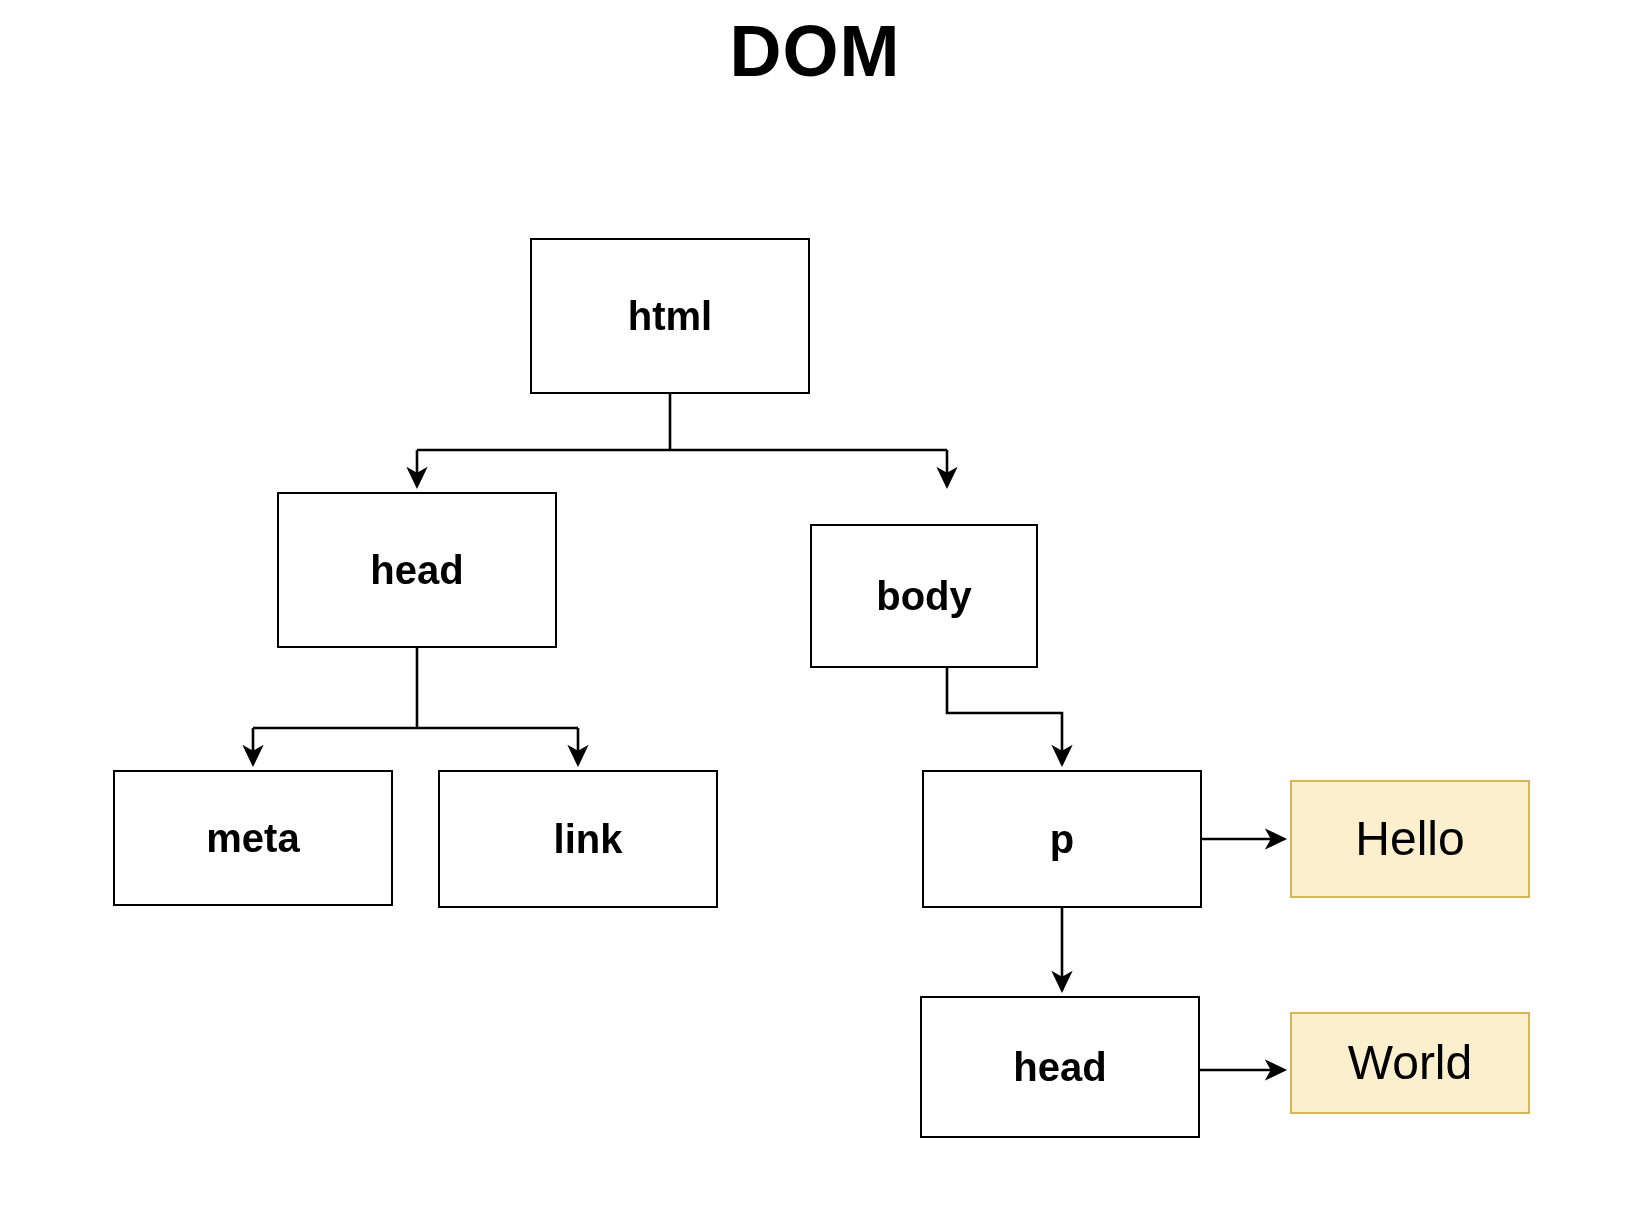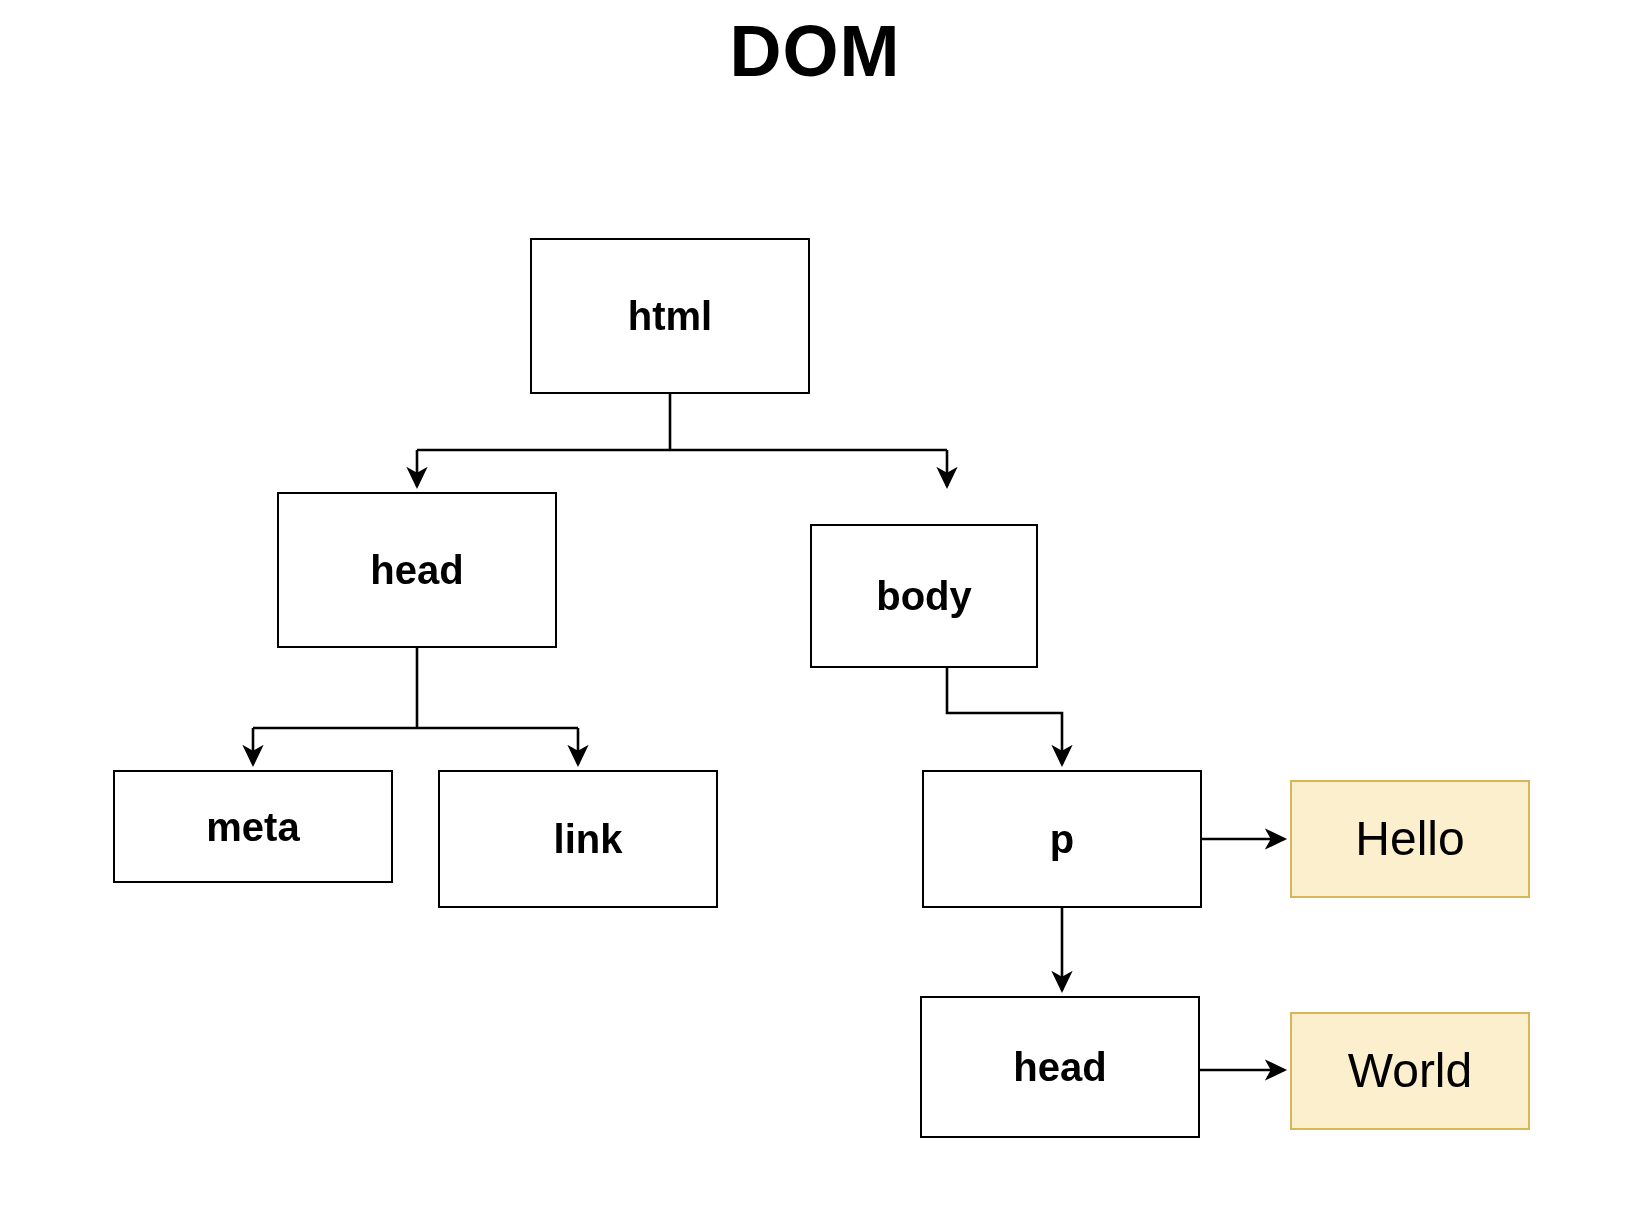--- a/index.html
+++ b/index.html
@@ -101,37 +101,37 @@
   </div>
 
   <div class="node node-element" style="left:277px; top:492px; width:280px; height:156px;">
     <span class="node-label">head</span>
   </div>
 
   <div class="node node-element" style="left:810px; top:492px; width:228px; height:144px;margin-top:32px;">
     <span class="node-label">body</span>
   </div>
 
-  <div class="node node-element" style="left:113px; top:770px; width:280px; height:113px;">
+  <div class="node node-element" style="left:113px; top:770px; width:280px; height:136px;">
     <span class="node-label">meta</span>
   </div>
 
   <div class="node node-element" style="left:438px; top:770px; width:280px; height:138px;padding-left:20px;">
     <span class="node-label">link</span>
   </div>
 
   <div class="node node-element" style="left:922px; top:770px; width:280px; height:138px;">
     <span class="node-label">p</span>
   </div>
 
   <div class="node node-element" style="left:920px; top:996px; width:280px; height:142px;">
     <span class="node-label">head</span>
   </div>
 
   <div class="node node-text" style="left:1290px; top:780px; width:240px; height:118px;">
     <span class="node-label">Hello</span>
   </div>
 
-  <div class="node node-text" style="left:1290px; top:1012px; width:240px; height:118px;">
+  <div class="node node-text" style="left:1290px; top:1012px; width:240px; height:102px;">
     <span class="node-label">World</span>
   </div>
 
 </div>
 
 </body></html>

